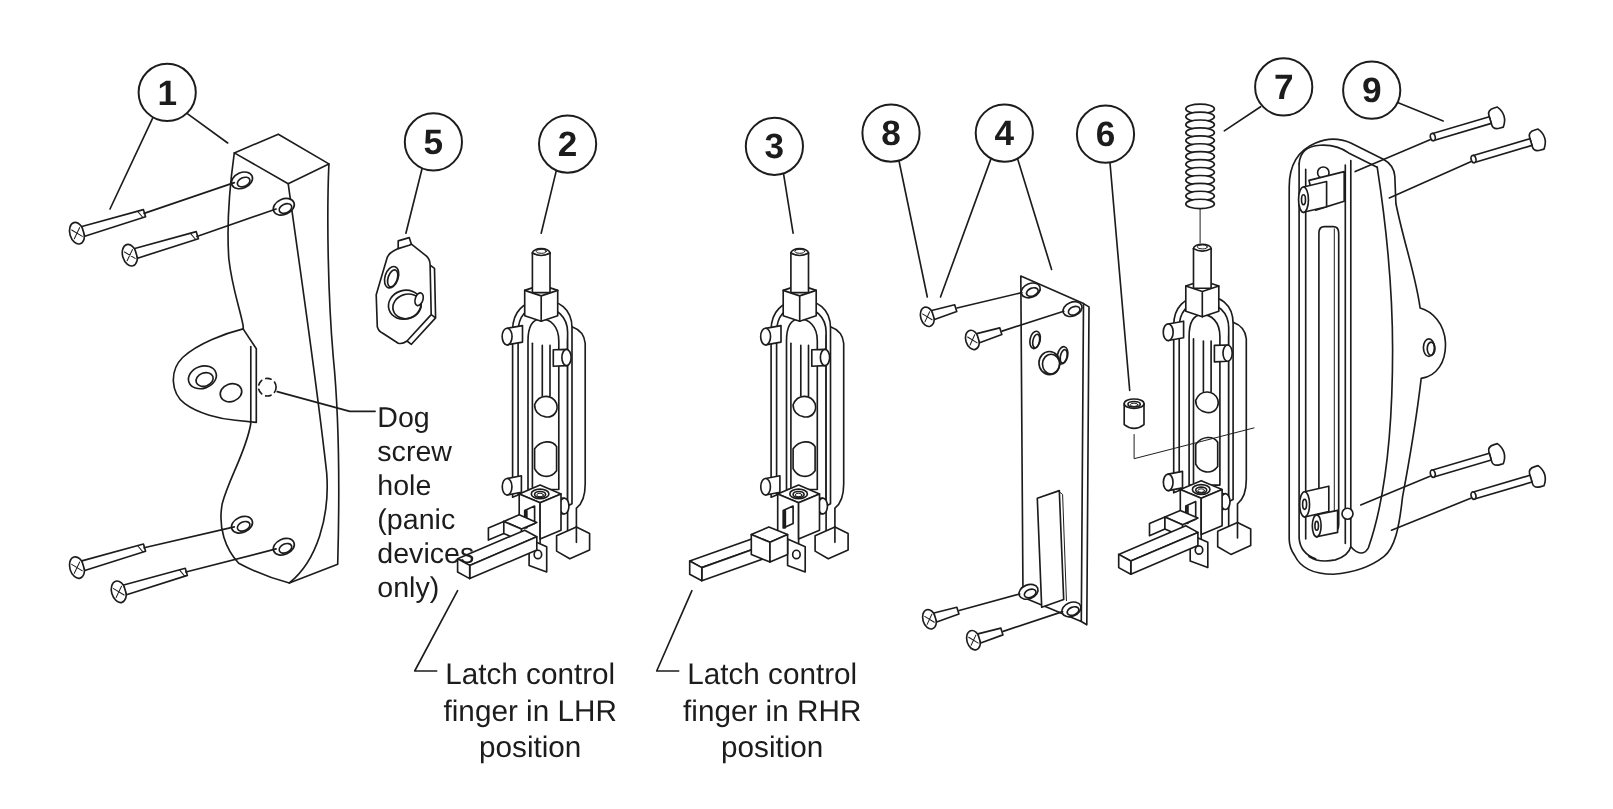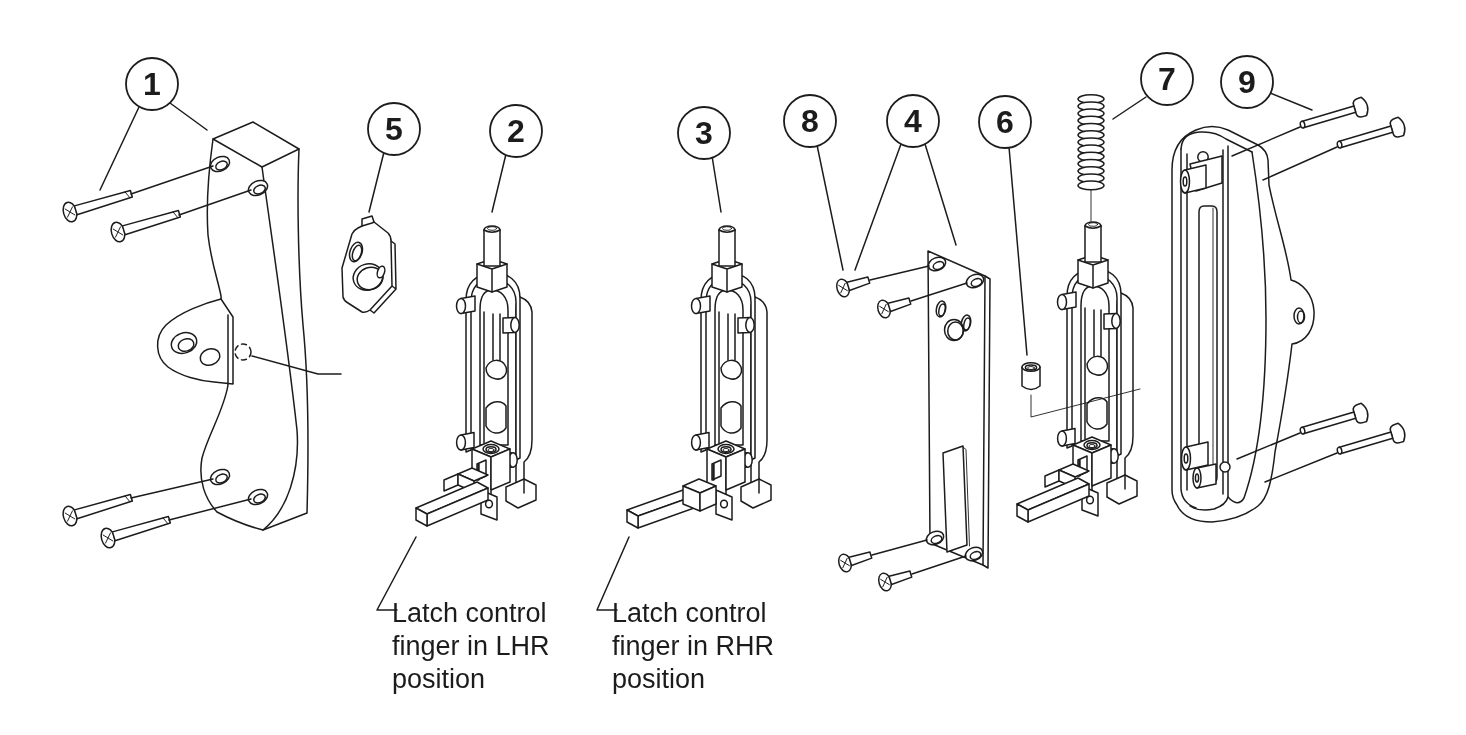--- a/index.html
+++ b/index.html
@@ -10,21 +10,21 @@
   .ln, path, ellipse, circle, polyline, polygon, rect{
      stroke:#1c1c1c; stroke-width:1.5; fill:none; stroke-linejoin:round; stroke-linecap:round;}
   .w{fill:#ffffff;}
   .thin{stroke-width:0.9;}
   .lead{stroke-width:1.4;}
   .co{fill:#ffffff;stroke-width:1.8;}
   .con{stroke:none;fill:#1c1c1c;font-family:"Liberation Sans",sans-serif;
        font-size:32px;font-weight:bold;text-anchor:middle;}
   .lbl{position:absolute;color:#1c1c1c;font-size:26px;line-height:31px;
        white-space:pre-line;}
-  .lbl.center{font-size:27px;line-height:33px;}
+  .lbl.center{text-align:center;font-size:27px;line-height:33px;}
 </style>
 </head>
 <body>
 
 <div class="stage">
 
 <svg width="1466" height="735" viewBox="0 0 1466 735">
   <defs>
 
     <g id="screwL">
@@ -326,20 +326,26 @@
       <circle class="co" r="26"></circle>
           <text class="con" y="11">7</text>
     </g>
     <g transform="translate(1247,82)">
       <circle class="co" r="26"></circle>
           <text class="con" y="11">9</text>
     </g>
   </g>
 </svg>
 
+<div class="lbl" style="left:343px;top:364px;">Dog
+screw
+hole
+(panic
+devices
+only)</div>
 
 <div class="lbl center" style="left:392px;top:597px;width:180px;">Latch control
 finger in LHR
 position</div>
 
 <div class="lbl center" style="left:612px;top:597px;width:180px;">Latch control
 finger in RHR
 position</div>
 
 </div>

